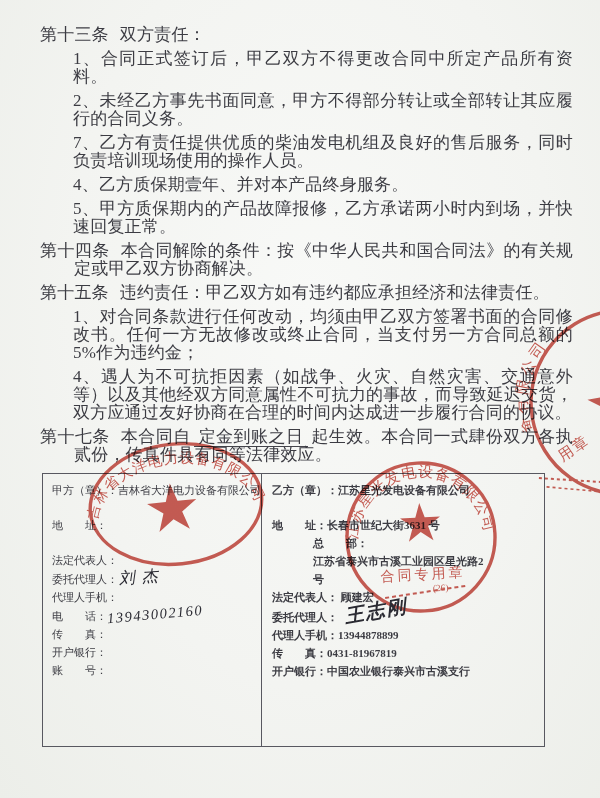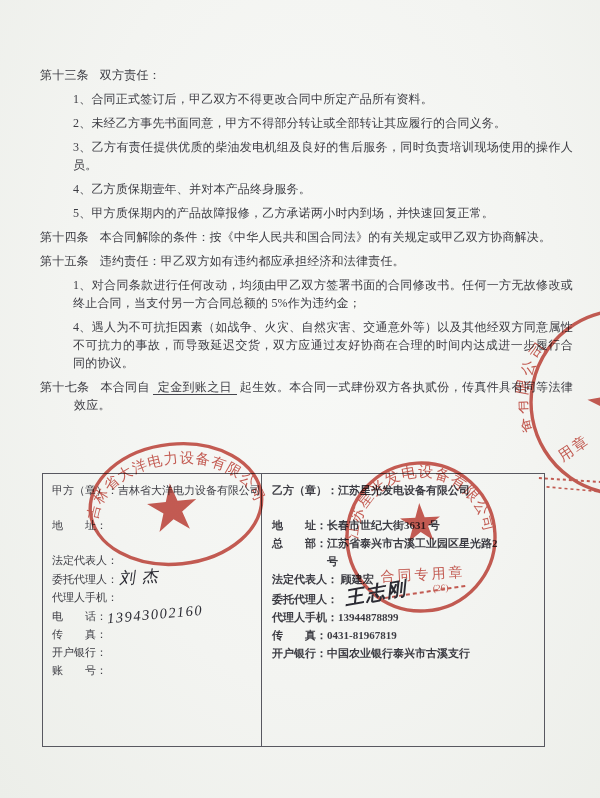--- a/index.html
+++ b/index.html
@@ -4,42 +4,41 @@
 <style>
   html,body{margin:0;padding:0;background:#e9eae7;}
   .page{
     position:relative;width:600px;height:798px;overflow:hidden;
     background:radial-gradient(ellipse at 52% 38%, #f8f9f7 0%, #f3f4f1 55%, #eceee9 100%);
     font-family:"Liberation Serif","DejaVu Serif",serif;
     color:#3c3c43;
   }
   .doc{
     position:absolute;left:40px;top:26px;width:533px;
-    font-size:12px;line-height:18px;text-align:justify;
+    font-size:17px;line-height:18px;text-align:justify;
     letter-spacing:.2px;
-    margin-top:40px;
   }
   .article{margin:0 0 6px 0;padding-left:34px;text-indent:-34px;}
   .art-no{padding-right:11px;}
   .clause{margin:0 0 6px 33px;}
   .blank-underline{
     text-decoration:none;border-bottom:1px solid #44444b;
     padding:0 5px;margin:0 3px;
   }
   
   .sign-table{
     position:absolute;left:42px;top:473px;width:501px;height:272px;
     border:1.2px solid #585860;display:flex;
     font-size:11px;line-height:18px;color:#3c3c43;
     background:transparent;
   }
   .col-a{width:219px;border-right:1.2px solid #585860;padding:7px 6px 0 9px;box-sizing:border-box;}
   .col-b{flex:1;padding:7px 6px 0 10px;box-sizing:border-box;font-weight:bold;}
   .trow{min-height:18px;white-space:nowrap;}
-  .trow-wrap{white-space:normal;}
+  .trow-wrap{white-space:normal;margin-left:41px;}
   .sp{height:17px;}
   .val-hq{display:inline-block;width:172px;vertical-align:top;}
   
   .hw{display:inline-block;color:#2b2b33;white-space:nowrap;}
   .hw-name{font-size:16px;letter-spacing:7px;transform:rotate(-4deg) skewX(-12deg);position:relative;top:-1px;left:2px;}
   .hw-phone{font-size:14.5px;font-style:italic;letter-spacing:1.5px;transform:rotate(-5deg);position:relative;top:-1px;}
   .hw-sig{font-size:19px;letter-spacing:2px;transform:rotate(-10deg) skewX(-16deg);position:relative;top:-4px;left:8px;z-index:3;}
   
   .seal{position:absolute;mix-blend-mode:multiply;opacity:.82;pointer-events:none;}
   .seal svg{display:block;}
@@ -49,21 +48,21 @@
 </style>
 </head>
 <body>
 
 <div class="page">
 
   <div class="doc">
     <p class="article"><span class="art-no">第十三条</span><span>双方责任：</span></p>
     <p class="clause">1、合同正式签订后，甲乙双方不得更改合同中所定产品所有资料。</p>
     <p class="clause">2、未经乙方事先书面同意，甲方不得部分转让或全部转让其应履行的合同义务。</p>
-    <p class="clause">3、乙方有责任提供优质的柴油发电机组及良好的售后服务，同时负责培训现场使用的操作人员。</p>
+    <p class="clause">7、乙方有责任提供优质的柴油发电机组及良好的售后服务，同时负责培训现场使用的操作人员。</p>
     <p class="clause">4、乙方质保期壹年、并对本产品终身服务。</p>
     <p class="clause">5、甲方质保期内的产品故障报修，乙方承诺两小时内到场，并快速回复正常。</p>
 
     <p class="article"><span class="art-no">第十四条</span><span>本合同解除的条件：按《中华人民共和国合同法》的有关规定或甲乙双方协商解决。</span></p>
 
     <p class="article"><span class="art-no">第十五条</span><span>违约责任：甲乙双方如有违约都应承担经济和法律责任。</span></p>
     <p class="clause">1、对合同条款进行任何改动，均须由甲乙双方签署书面的合同修改书。任何一方无故修改或终止合同，当支付另一方合同总额的 5%作为违约金；</p>
     <p class="clause">4、遇人为不可抗拒因素（如战争、火灾、自然灾害、交通意外等）以及其他经双方同意属性不可抗力的事故，而导致延迟交货，双方应通过友好协商在合理的时间内达成进一步履行合同的协议。</p>
 
 

